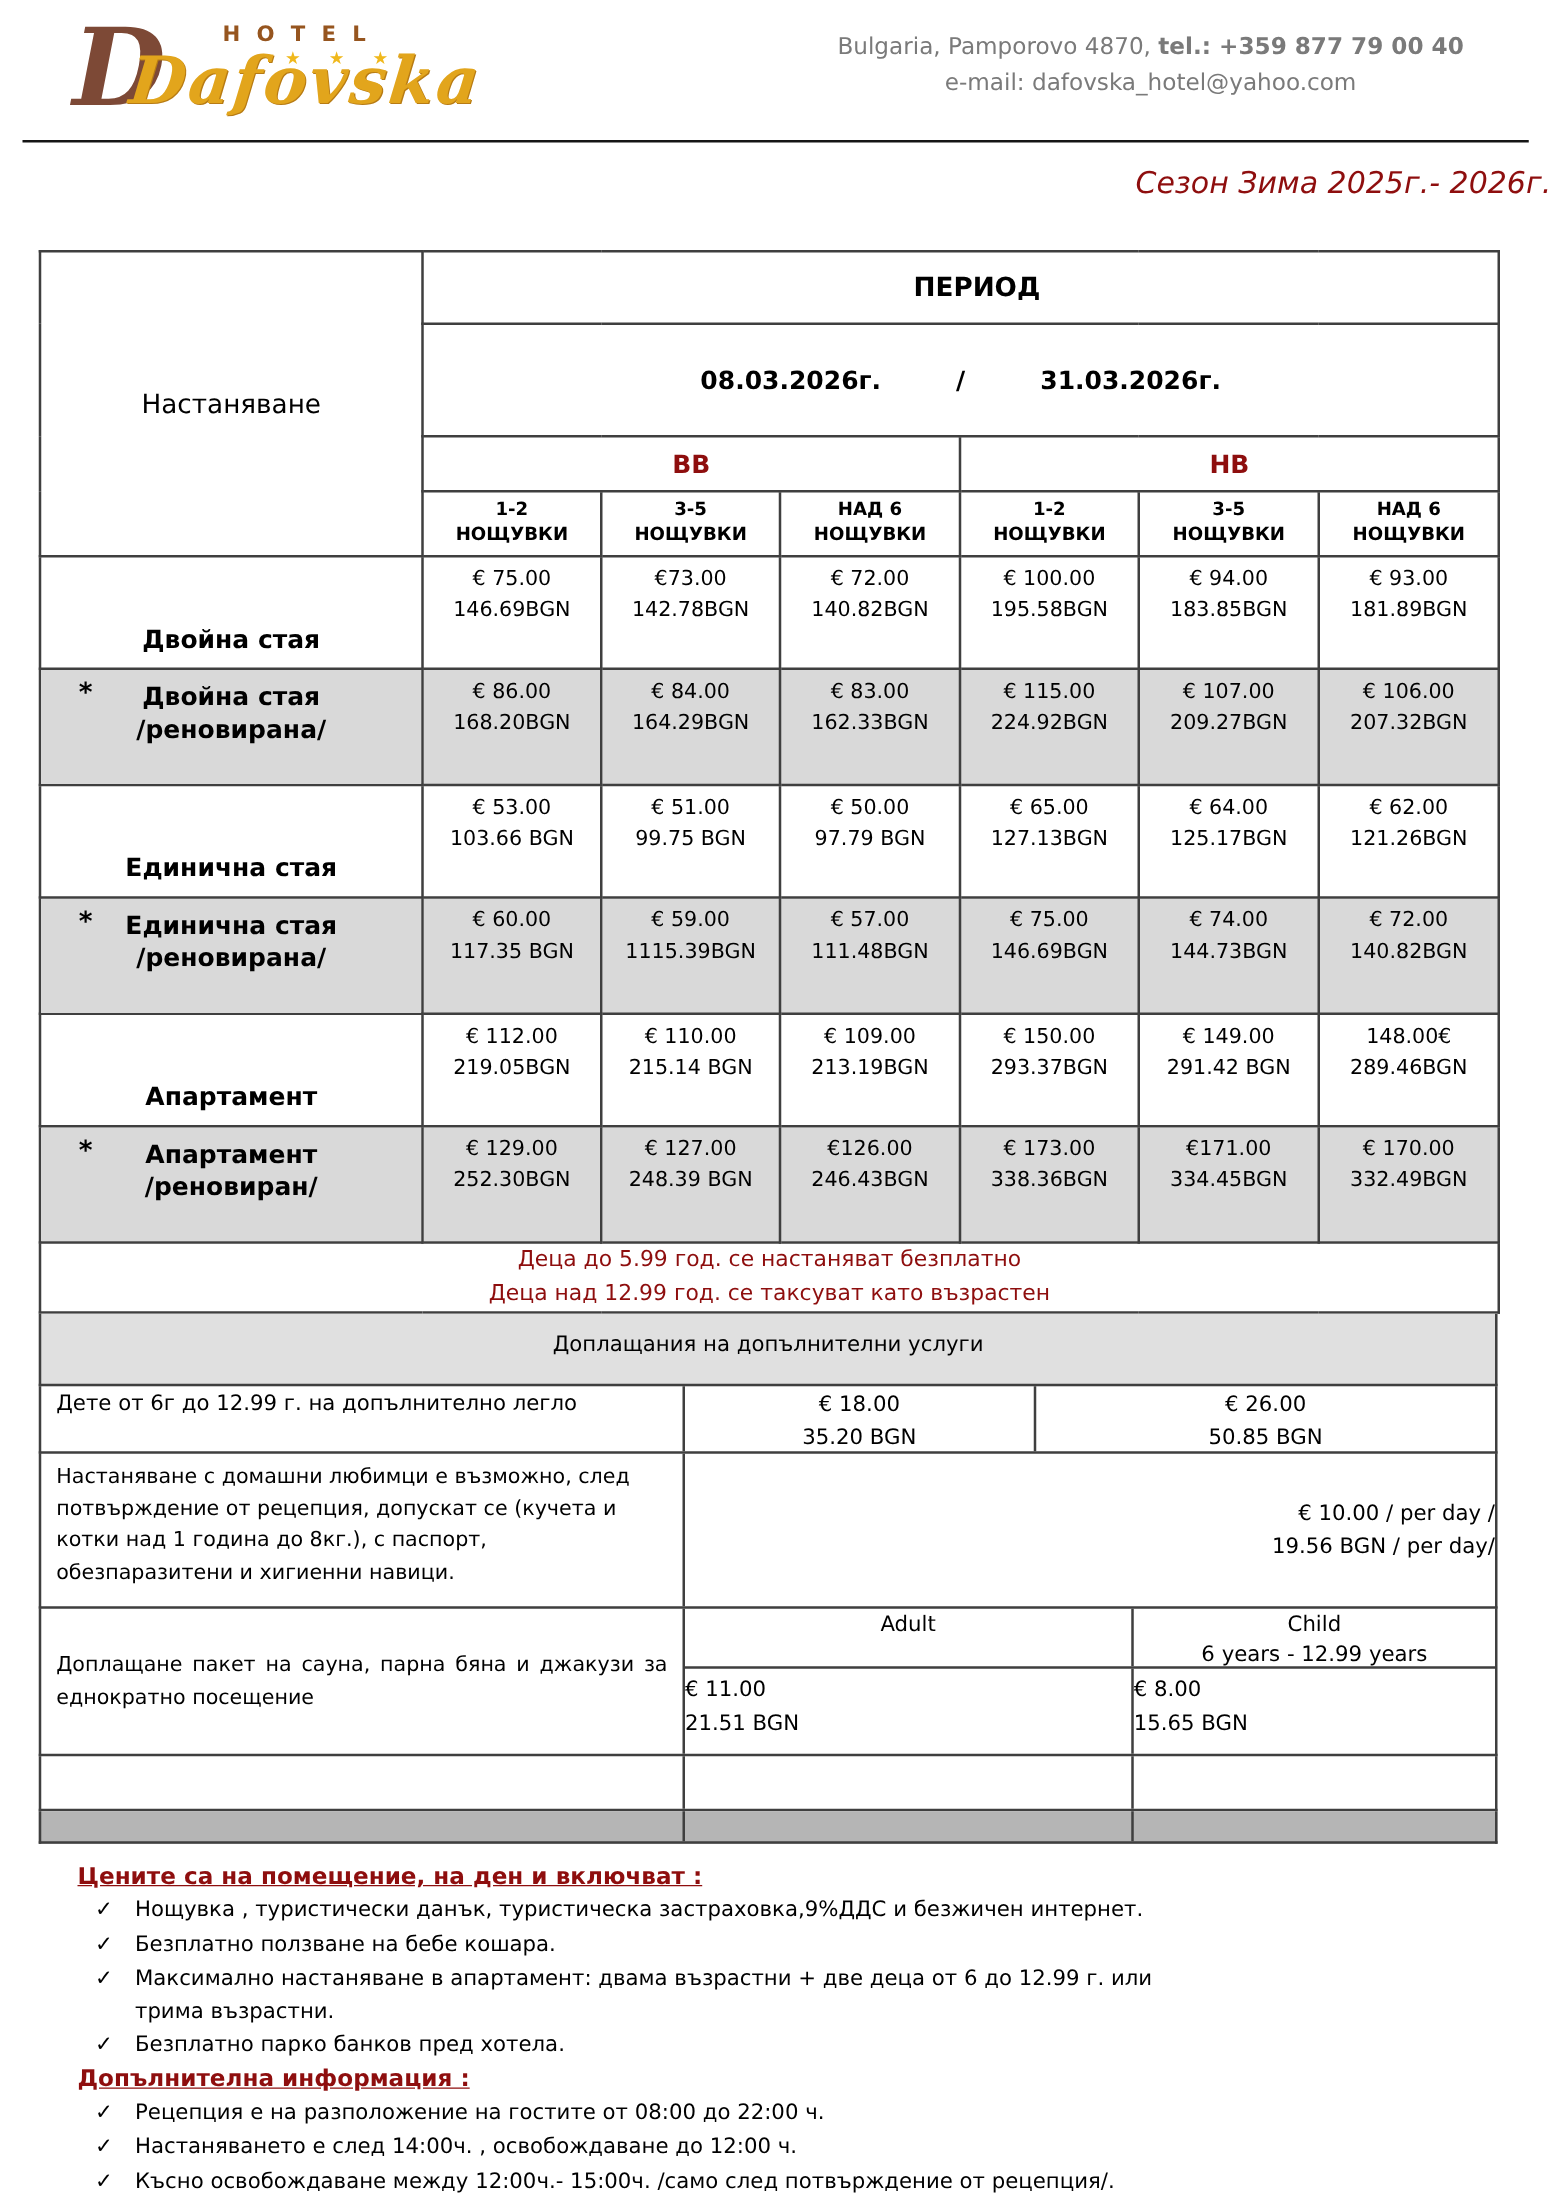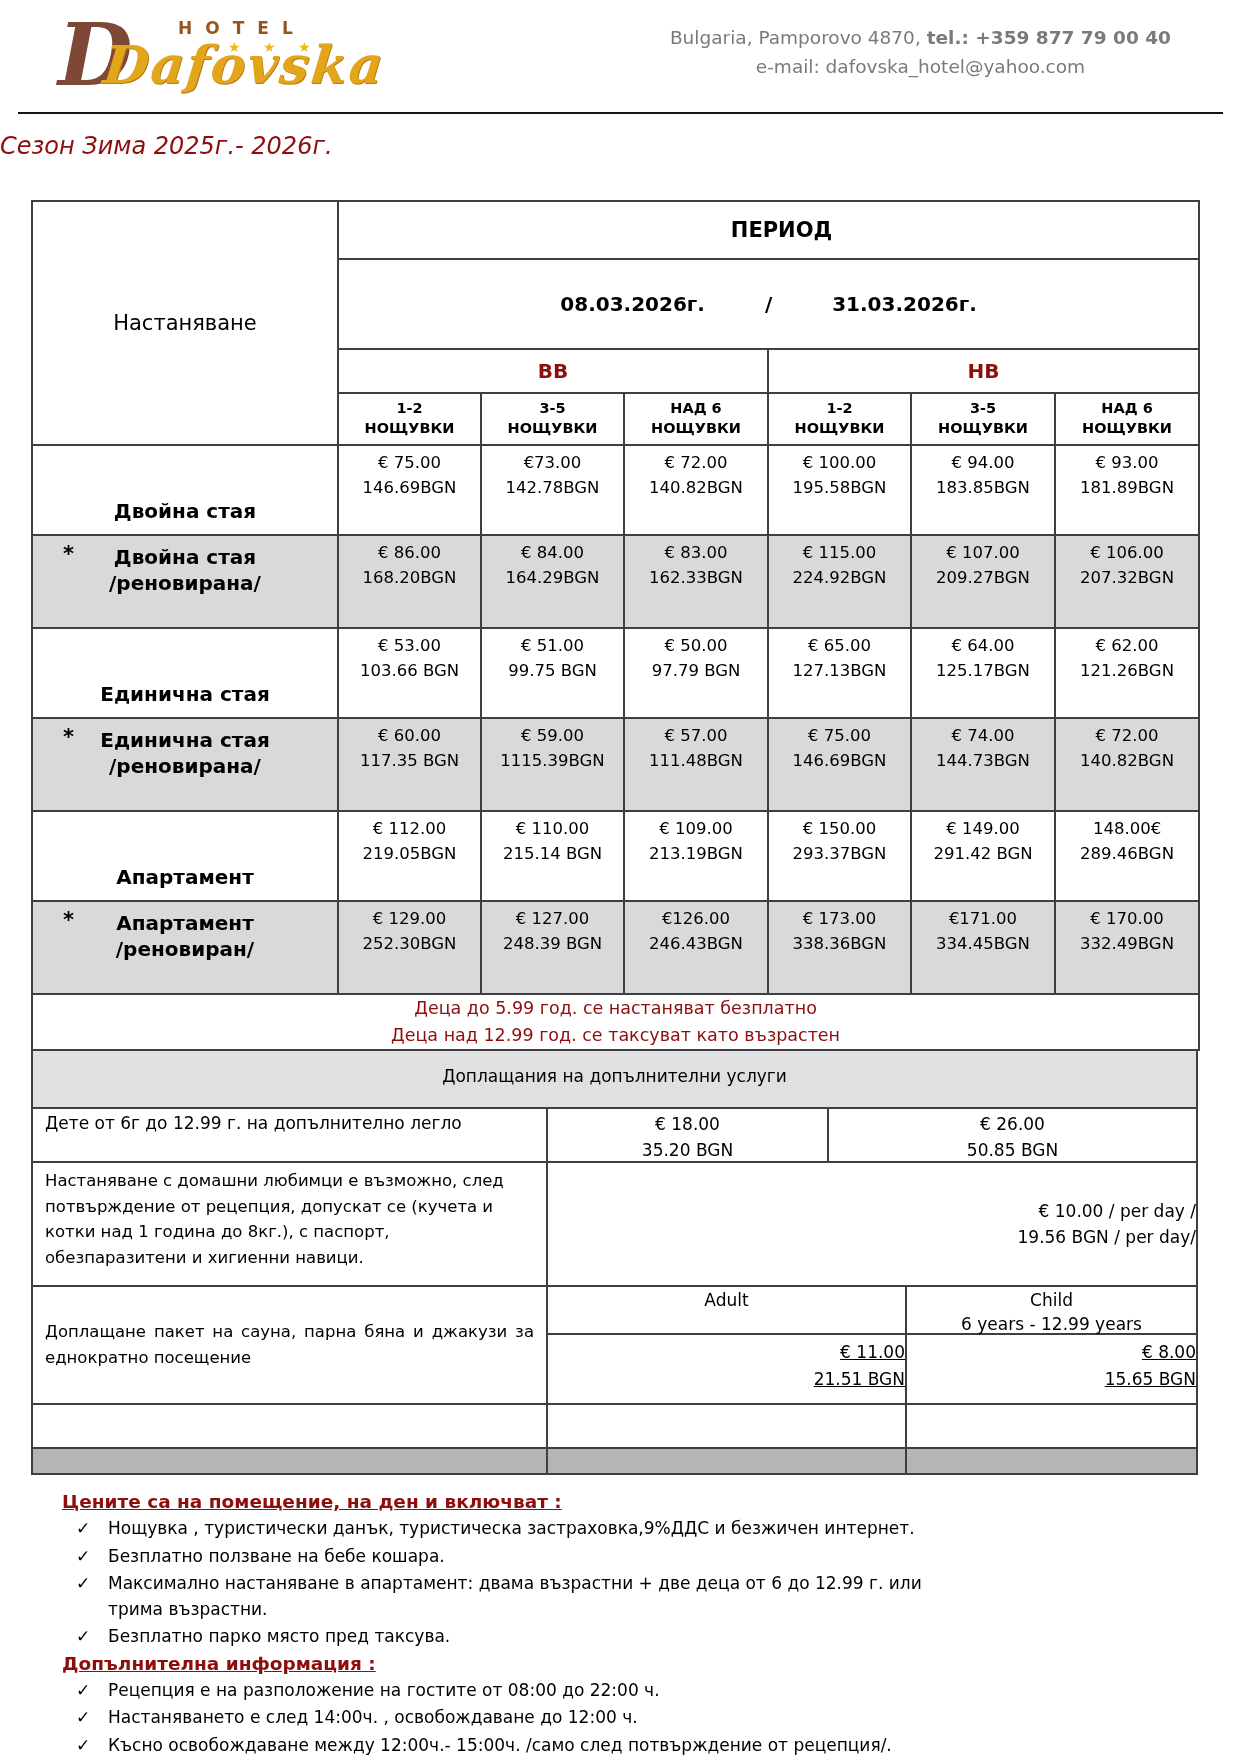--- a/index.html
+++ b/index.html
@@ -14,21 +14,21 @@
     font-style:italic; font-weight:bold; font-size:86px; line-height:1; color:var(--logo_brown,#7d4936); }
   .logo-hotel { position:absolute; left:120px; top:6px; font-size:17px; font-weight:bold;
     letter-spacing:13px; color:#96551f; }
   .logo-stars { position:absolute; left:170px; top:27px; font-size:14px; letter-spacing:9px; color:#f0b81c; }
   .logo-script { position:absolute; left:46px; top:22px; font-family:"DejaVu Serif","Liberation Serif",serif;
     font-style:italic; font-weight:bold; font-size:52px; color:var(--logo_gold,#e2a51c);
     transform:skewX(-6deg); letter-spacing:2px; text-shadow:1px 1px 0 #b77b14; }
   .contact { position:absolute; right:70px; top:24px; text-align:center;
     color:var(--contact_gray,#7a7a7a); font-size:18.5px; line-height:1.55; }
   .rule { margin:0 18px; border-top:2px solid #151515; }
-  .doc-title { margin-top:18px; text-align:left; font-style:italic; font-size:24px;
+  .doc-title { margin-top:18px; text-align:right; font-style:italic; font-size:24px;
     color:var(--dark_red,#8e0e0e); }
   
   .price-table { margin:40px 0 0 31px; width:1167px; border-collapse:collapse; table-layout:fixed; }
   .price-table td { border:2px solid var(--border,#3f3f3f); padding:0; text-align:center; overflow:hidden; }
   td.acc { font-weight:normal; font-size:21px; }
   td.period { height:56px; font-weight:bold; font-size:21px; vertical-align:middle;padding-left:26px; }
   td.dates { height:88px; font-weight:bold; font-size:20px; vertical-align:middle; }
   .dates-wrap { display:flex; justify-content:center; align-items:center; gap:60px; }
   td.board { height:42px; font-weight:bold; font-size:20px; color:var(--dark_red,#8e0e0e); vertical-align:middle; }
   #nights-row td { height:50px; font-weight:bold; font-size:14.5px; white-space:pre-line;
@@ -61,21 +61,21 @@
     text-align:right; font-size:17px; line-height:1.55; }
   .row-spa { height:118px; }
   .row-spa .lab { display:flex; flex-direction:column; justify-content:center; text-align:justify;
     font-size:16.5px; line-height:1.6; padding:0 12px; }
   .spa-right { flex:1; display:flex; flex-direction:column; box-sizing:border-box; }
   .spa-head { display:flex; border-bottom:2px solid var(--border,#3f3f3f); height:46px; }
   .spa-head .c { text-align:center; font-size:17px; line-height:1.4; padding-top:2px; box-sizing:border-box; }
   .spa-head .c1, .spa-vals .c1 { width:357px; }
   .spa-head .c2, .spa-vals .c2 { flex:1; }
   .spa-vals { flex:1; display:flex; }
-  .spa-vals .c { text-align:right; font-size:17px; line-height:1.55; padding-top:4px; box-sizing:border-box;text-decoration:underline; }
+  .spa-vals .c { text-align:left; font-size:17px; line-height:1.55; padding-top:4px; box-sizing:border-box; }
   .row-empty { height:44px; }
   .row-empty .m1, .row-gray .m1 { width:513px; }
   .row-empty .m2, .row-gray .m2 { width:359px; }
   .row-empty .m3, .row-gray .m3 { flex:1; }
   .row-gray { height:26px; background:var(--close_gray,#b5b5b5); }
   
   .footer { margin:16px 40px 0 62px; font-size:17px; }
   .f-head { color:var(--dark_red,#8e0e0e); font-weight:bold; text-decoration:underline;
     font-size:18.5px; margin:3px 0 4px; }
   ul.checks { list-style:none; margin:0 0 2px; padding:0 0 0 14px; }
@@ -406,21 +406,21 @@
         <li>
           <span class="check">✓</span>
           <span class="txt">Безплатно ползване на бебе кошара.</span>
         </li>
         <li>
           <span class="check">✓</span>
           <span class="txt">Максимално настаняване в апартамент: двама възрастни + две деца от 6 до 12.99 г. или трима възрастни.</span>
         </li>
         <li>
           <span class="check">✓</span>
-          <span class="txt">Безплатно парко място пред таксува.</span>
+          <span class="txt">Безплатно парко банков пред хотела.</span>
         </li>
       </ul>
     <div class="f-head">Допълнителна информация :</div>
     <ul class="checks" id="info-list">
         <li>
           <span class="check">✓</span>
           <span class="txt">Рецепция е на разположение на гостите от 08:00 до 22:00 ч.</span>
         </li>
         <li>
           <span class="check">✓</span>

